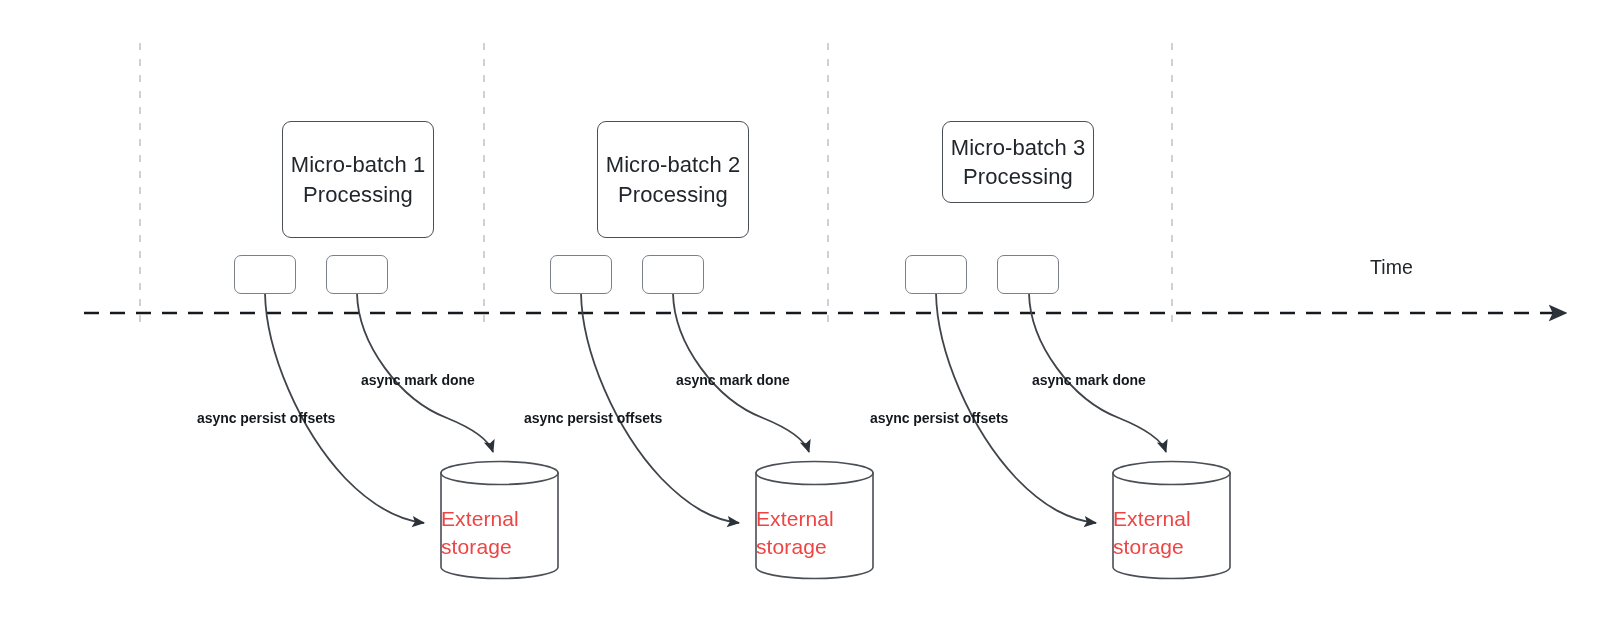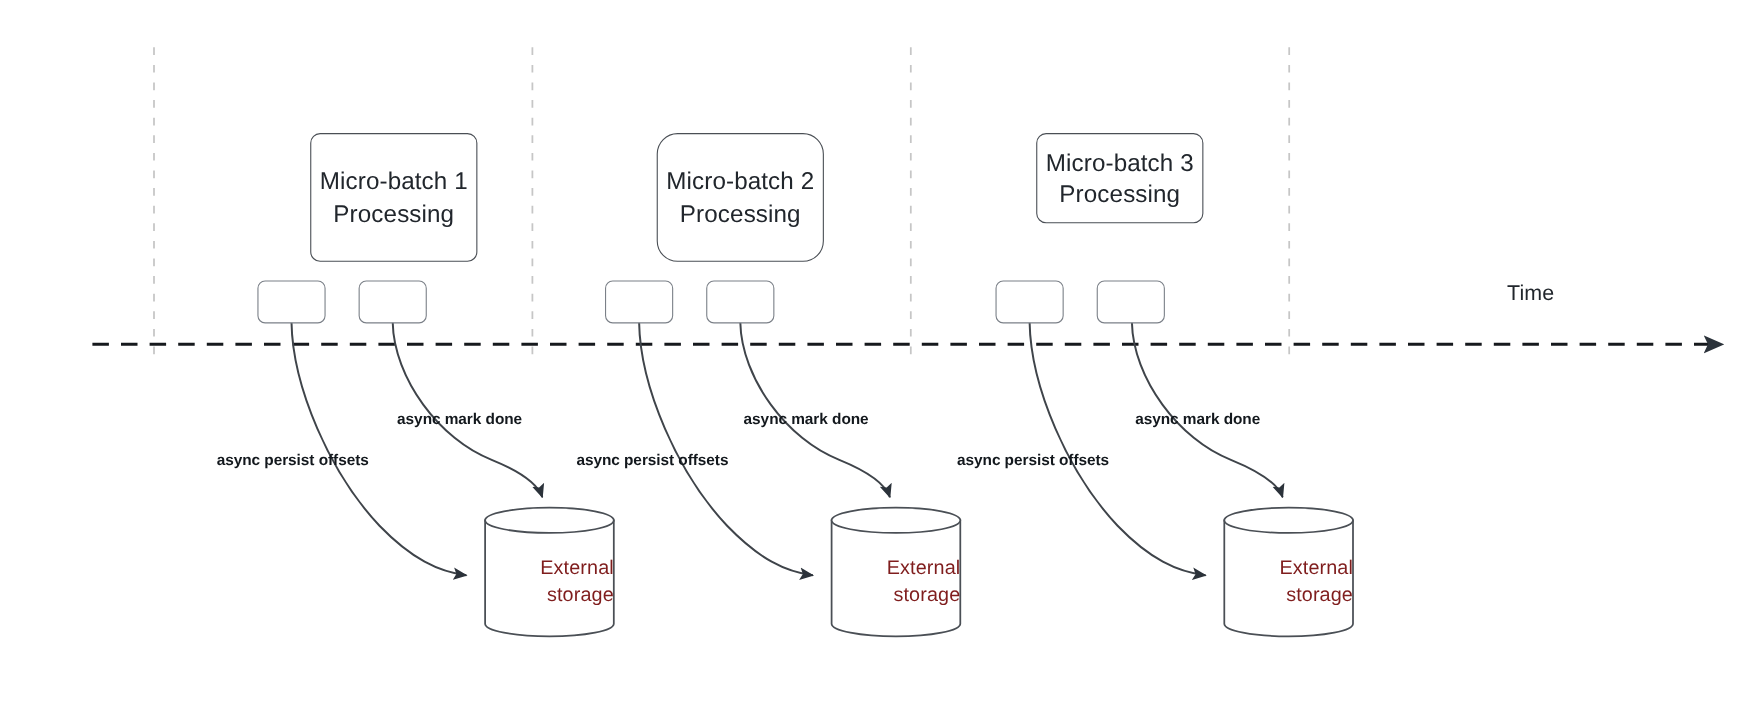--- a/index.html
+++ b/index.html
@@ -43,24 +43,24 @@
     position: absolute;
     box-sizing: border-box;
     border: 1px solid #7b8088;
     border-radius: 7px;
     background: #ffffff;
   }
   .cyl-label {
     position: absolute;
     left: 0;
     width: 100%;
-    text-align: right;
-    font-size: 18px;
+    text-align: left;
+    font-size: 21px;
     line-height: 1.33;
-    color: #7f1d1d;
+    color: #ef4444;
     white-space: pre-line;
     letter-spacing: 0.1px;
   }
   .edge-label {
     position: absolute;
     font-size: 14px;
     font-weight: bold;
     color: #13181d;
     white-space: nowrap;
     letter-spacing: -0.05px;
@@ -122,21 +122,21 @@
 
   <div class="batch-box" style="left:234px; top:121px; width:152px; height:117px;">Micro-batch 1
 Processing</div>
   <div class="tick-box" style="left:234px; top:255px; width:62px; height:39px;"></div>
   <div class="tick-box" style="left:326px; top:255px; width:62px; height:39px;"></div>
   <div class="edge-label" style="left:197px; top:410px;">async persist offsets</div>
   <div class="edge-label" style="left:361px; top:372px;">async mark done</div>
   <div class="cyl-label" style="left:441px; top:505px; width:117px;">External
 storage</div>
 
-  <div class="batch-box" style="left:549px; top:121px; width:152px; height:117px;border-radius:19px;">Micro-batch 2
+  <div class="batch-box" style="left:549px; top:121px; width:152px; height:117px;">Micro-batch 2
 Processing</div>
   <div class="tick-box" style="left:550px; top:255px; width:62px; height:39px;"></div>
   <div class="tick-box" style="left:642px; top:255px; width:62px; height:39px;"></div>
   <div class="edge-label" style="left:524px; top:410px;">async persist offsets</div>
   <div class="edge-label" style="left:676px; top:372px;">async mark done</div>
   <div class="cyl-label" style="left:756px; top:505px; width:117px;">External
 storage</div>
 
   <div class="batch-box" style="left:894px; top:121px; width:152px; height:82px;">Micro-batch 3
 Processing</div>

